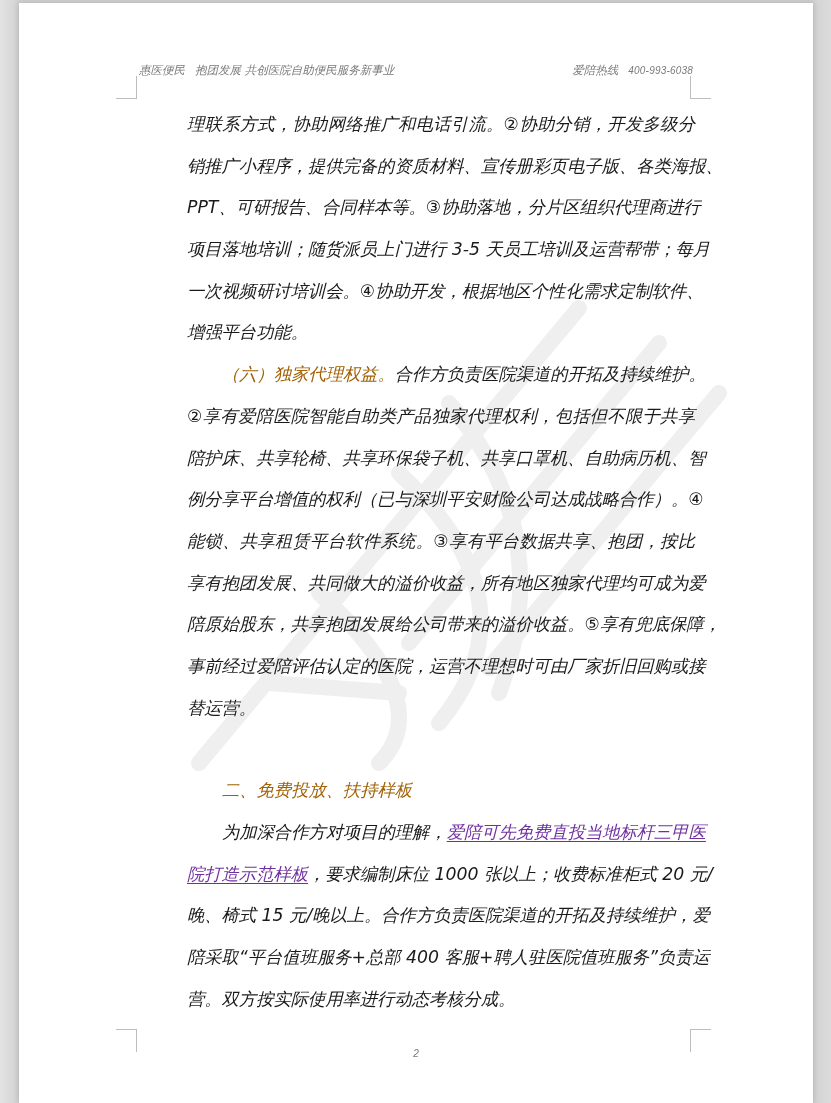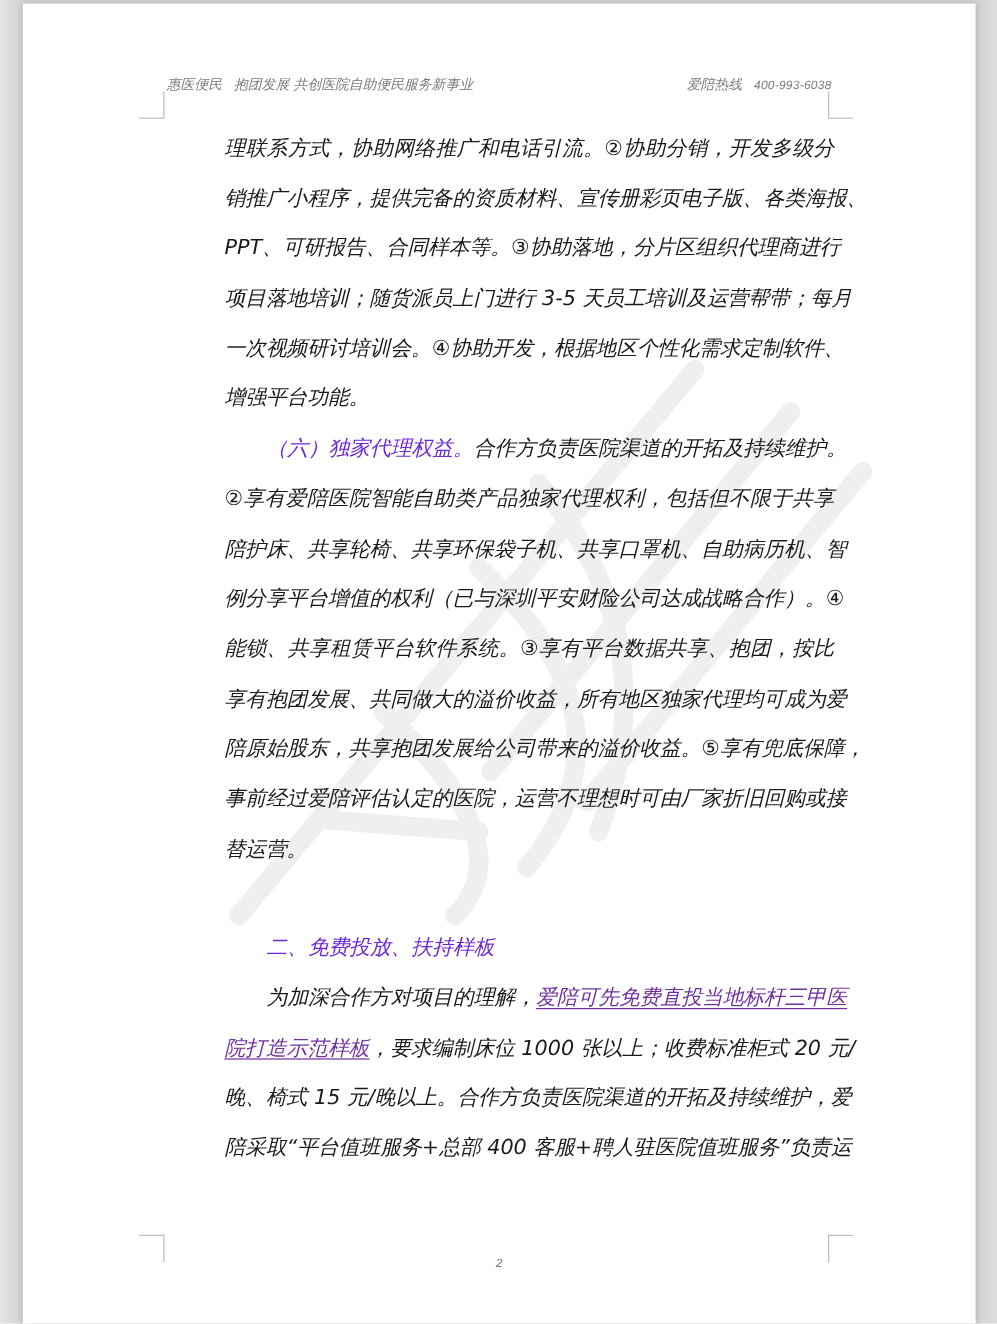--- a/index.html
+++ b/index.html
@@ -37,21 +37,21 @@
 
     .body-text {
       position: absolute; left: 120px; top: 101px; width: 556px;
       font-size: 17.3px; color: #1a1a1a; line-height: 41.7px;
       font-family: "DejaVu Sans", sans-serif;
       text-align: justify;
     }
     .line { height: 41.7px; white-space: nowrap; text-align-last: justify; display: block; margin-left: 48px; }
     .line.last { text-align-last: left; }
     .indent { padding-left: 35px; }
-    .red { color: #6d28d9; }
+    .red { color: #a16207; }
     .link { color: #7030a0; text-decoration: underline; text-underline-offset: 3px; }
     .gap { height: 41px; }
 
     .footer-page {
       position: absolute; top: 1045px; left: 0; width: 794px; text-align: center;
       font-size: 10px; color: #7a7a7a; font-family: "Liberation Sans", sans-serif;
     }
   </style>
 </head>
 <body>
@@ -109,17 +109,18 @@
 
     <div class="gap"></div>
 
     <span class="line last indent red">二、免费投放、扶持样板</span>
 
     <div>
       <span class="line indent"><span>为加深合作方对项目的理解，</span><span class="link">爱陪可先免费直投当地标杆三甲医</span></span>
       <span class="line"><span class="link">院打造示范样板</span><span>，要求编制床位 1000 张以上；收费标准柜式 20 元/</span></span>
       <span class="line">晚、椅式 15 元/晚以上。合作方负责医院渠道的开拓及持续维护，爱</span>
       <span class="line">陪采取“平台值班服务+总部 400 客服+聘人驻医院值班服务”负责运</span>
+      <span class="line last">营。双方按实际使用率进行动态考核分成。</span>
     </div>
   </div>
 
   <div class="footer-page">2</div>
 </div>
 
 </body></html>

